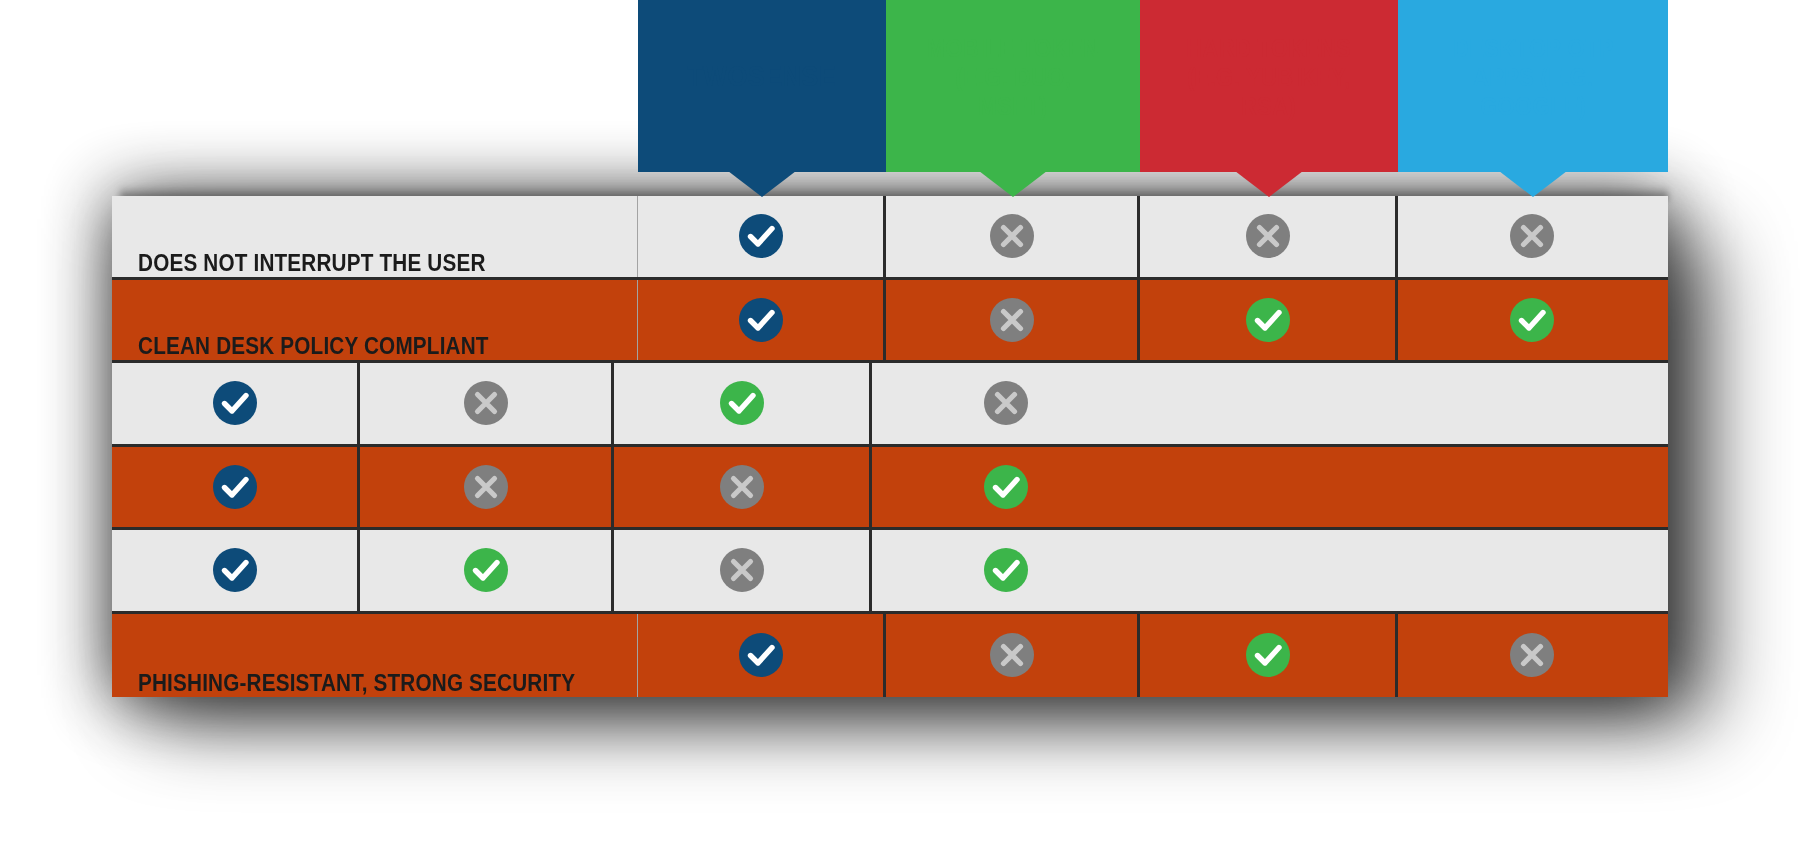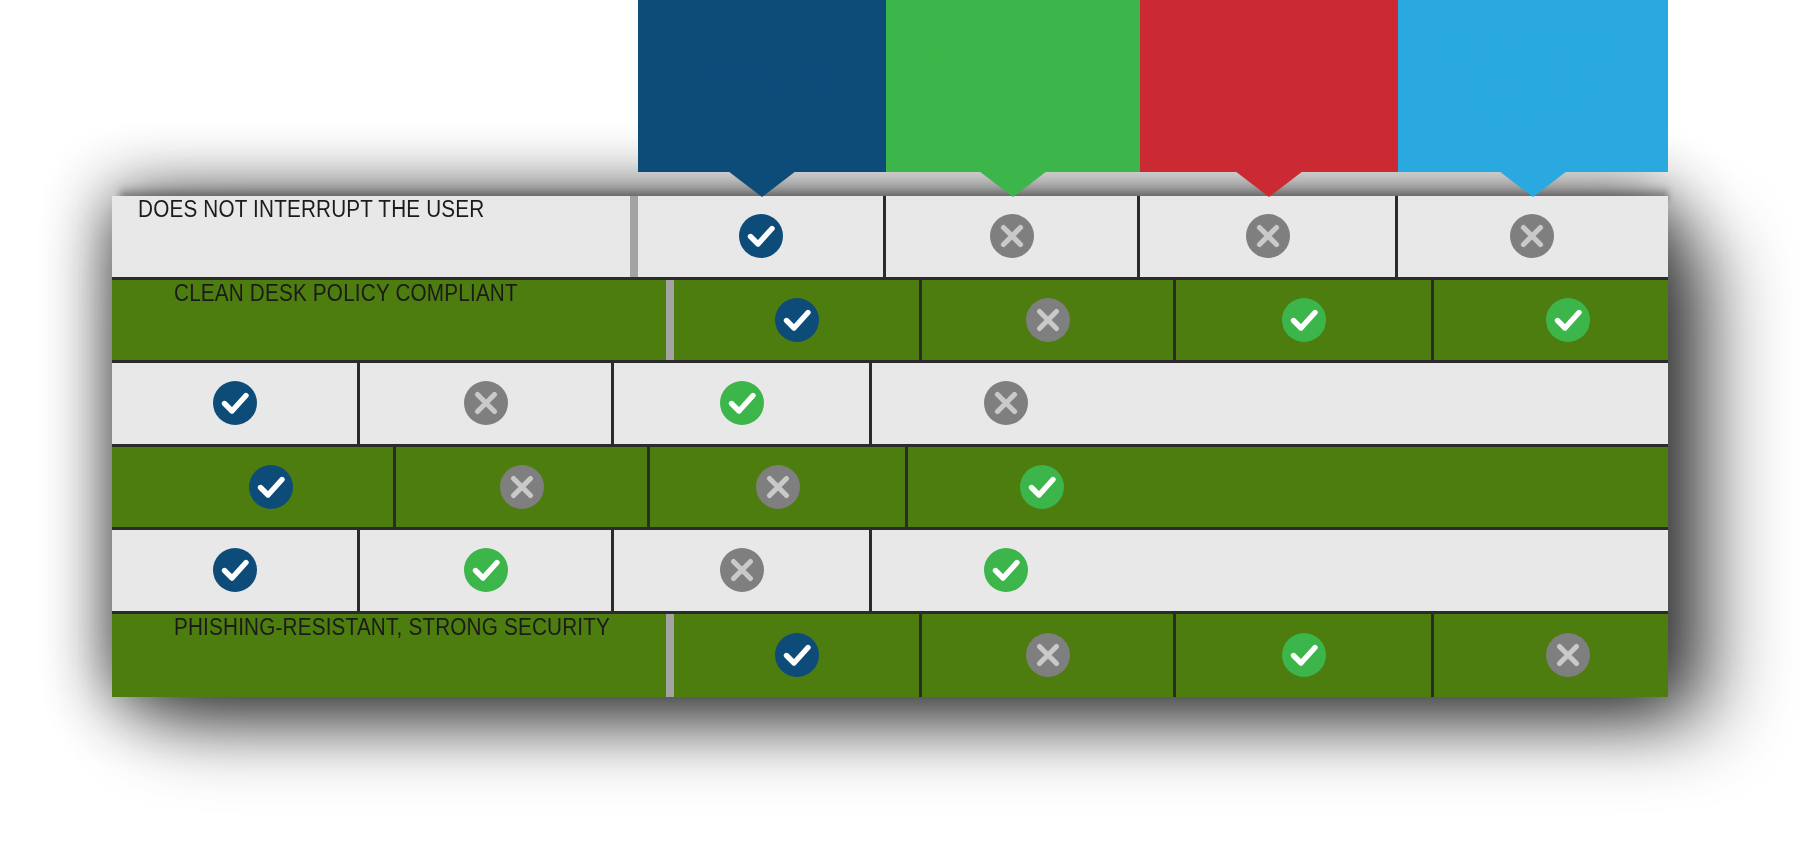--- a/index.html
+++ b/index.html
@@ -110,32 +110,32 @@
   }
 
   .t-row {
     display: flex;
     height: 83.5px;
     box-sizing: border-box;
     border-bottom: 3px solid #2b2b2b;
   }
   .t-row:last-child { border-bottom: none; }
   .t-row.odd  { background: #e8e8e8; }
-  .t-row.even { background: #4d7c0f; padding-left: 36px; }
+  .t-row.even { background: #c2410c; }
 
   .label-cell {
     flex: 0 0 526px;
     width: 526px;
     box-sizing: border-box;
     display: flex;
-    align-items: flex-start;
+    align-items: flex-end;
     padding-left: 26px;
-    border-right: 8px solid #a3a3a3;
+    border-right: 1px solid #a3a3a3;
     font-size: 23px;
-    font-weight: normal;
+    font-weight: bold;
     color: #1b1b1b;
     text-transform: uppercase;
     letter-spacing: 0.2px;
   }
   .label-cell .ltxt { display: block; transform: scaleX(0.9); transform-origin: left center; white-space: nowrap; }
 
   .mark-cell {
     flex: 0 0 auto;
     box-sizing: border-box;
     display: flex;

